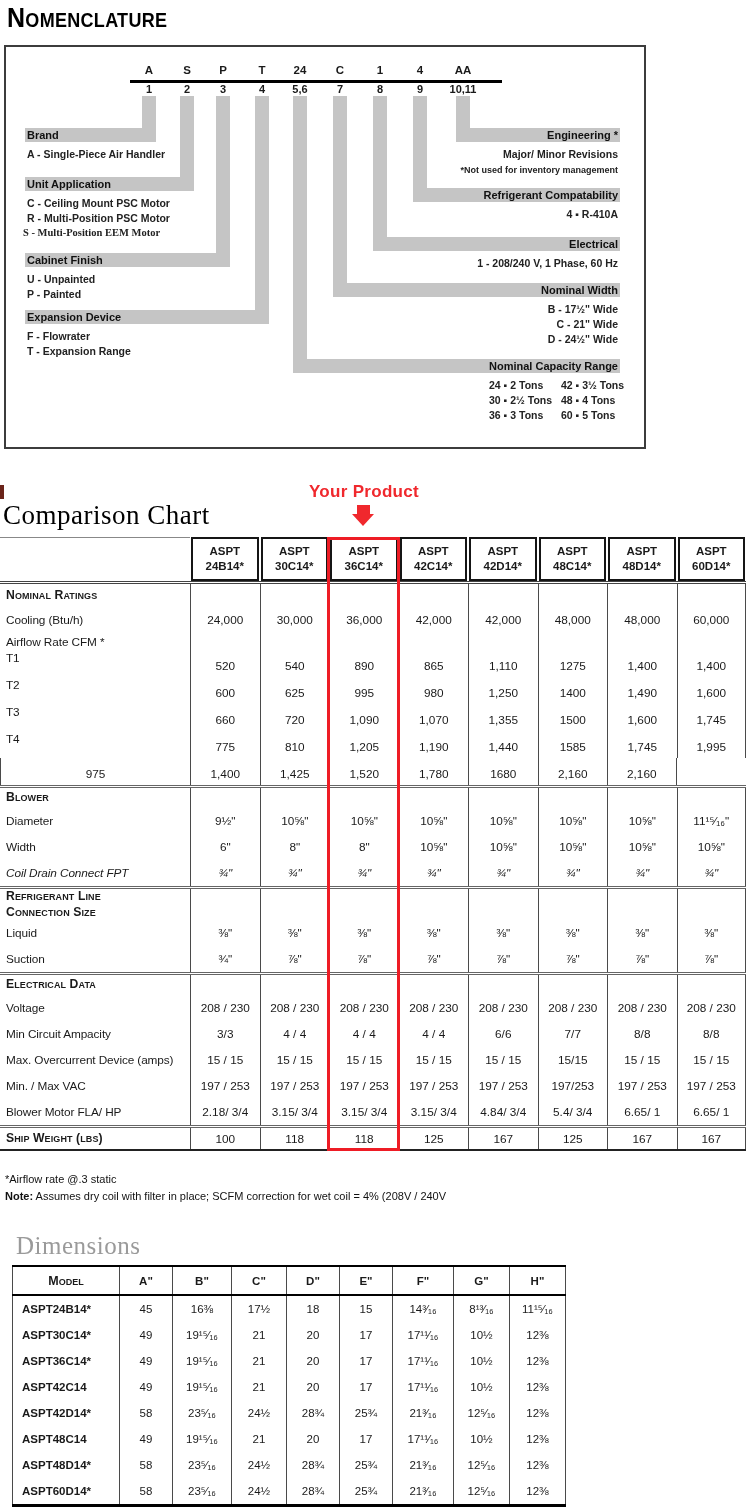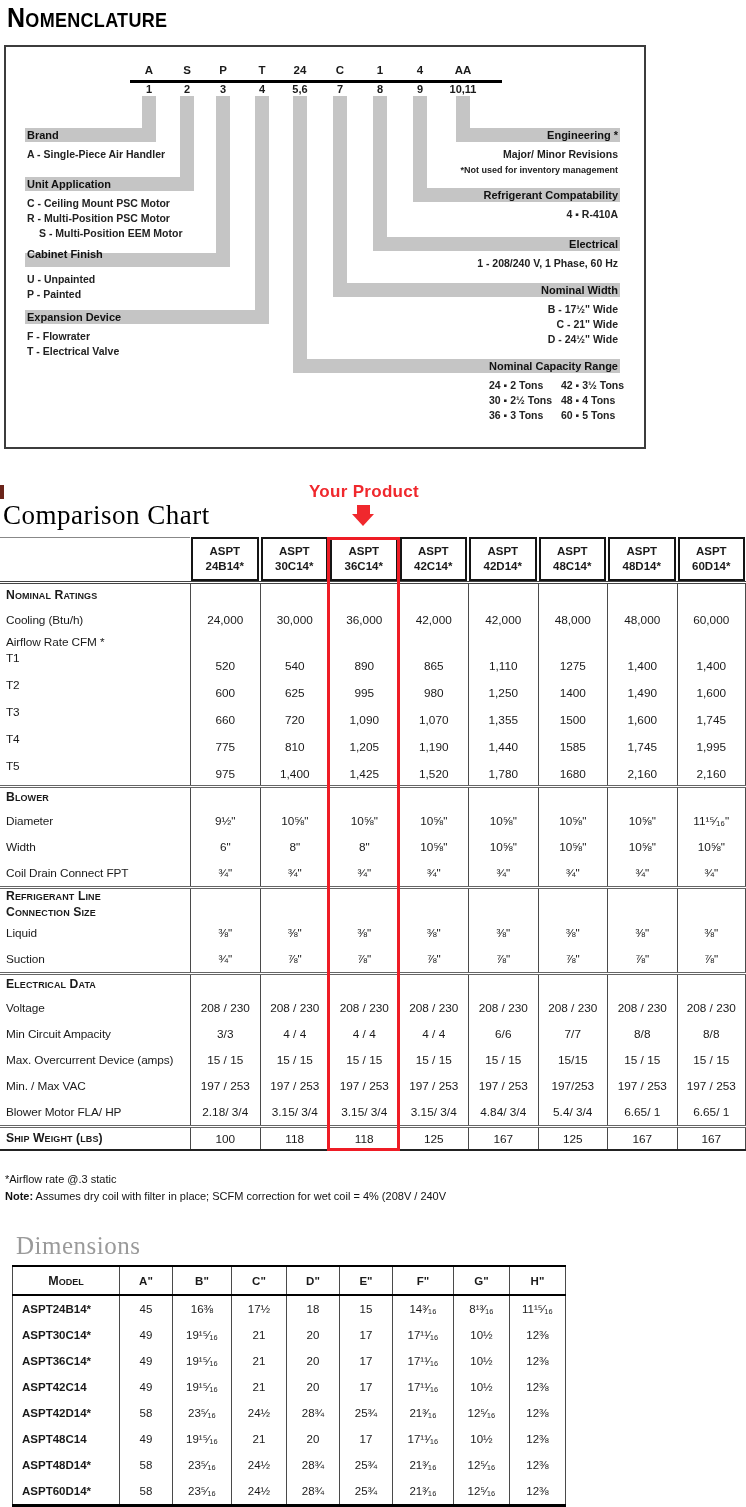--- a/index.html
+++ b/index.html
@@ -100,29 +100,29 @@
       <div class="vbar" style="left: 367px; top: 49px; width: 14px; height: 155px; background: rgb(197, 197, 197);"></div>
       <div class="vbar" style="left: 407px; top: 49px; width: 14px; height: 106px; background: rgb(197, 197, 197);"></div>
       <div class="vbar" style="left: 450px; top: 49px; width: 14px; height: 46px; background: rgb(197, 197, 197);"></div>
       <div class="hbar" style="left: 19px; top: 81px; width: 131px; height: 14px; background: rgb(197, 197, 197);"></div>
       <div class="bar-title" style="left: 21px; top: 82px;">Brand</div>
       <div class="lab-item" style="left: 21px; top: 101px;">A - Single-Piece Air Handler</div>
       <div class="hbar" style="left: 19px; top: 130px; width: 169px; height: 14px; background: rgb(197, 197, 197);"></div>
       <div class="bar-title" style="left: 21px; top: 131px;">Unit Application</div>
       <div class="lab-item" style="left: 21px; top: 150px;">C - Ceiling Mount PSC Motor</div>
       <div class="lab-item" style="left: 21px; top: 165px;">R - Multi-Position PSC Motor</div>
-      <div class="lab-item" style="left: 33px; top: 180px;">S - Multi-Position EEM Motor</div>
+      <div class="lab-item" style="left: 17px; top: 180px; font-family: Liberation Serif, serif;">S - Multi-Position EEM Motor</div>
       <div class="hbar" style="left: 19px; top: 206px; width: 205px; height: 14px; background: rgb(197, 197, 197);"></div>
-      <div class="bar-title" style="left: 21px; top: 201px;">Cabinet Finish</div>
+      <div class="bar-title" style="left: 21px; top: 207px;">Cabinet Finish</div>
       <div class="lab-item" style="left: 21px; top: 226px;">U - Unpainted</div>
       <div class="lab-item" style="left: 21px; top: 241px;">P - Painted</div>
       <div class="hbar" style="left: 19px; top: 263px; width: 244px; height: 14px; background: rgb(197, 197, 197);"></div>
       <div class="bar-title" style="left: 21px; top: 264px;">Expansion Device</div>
       <div class="lab-item" style="left: 21px; top: 283px;">F - Flowrater</div>
-      <div class="lab-item" style="left: 21px; top: 298px;">T - Electrical Valve</div>
+      <div class="lab-item" style="left: 21px; top: 298px;">T - Expansion Range</div>
       <div class="hbar" style="left: 450px; top: 81px; width: 164px; height: 14px; background: rgb(197, 197, 197);"></div>
       <div class="bar-title r-align" style="right: 26px; top: 82px;">Engineering *</div>
       <div class="lab-item" style="right: 26px; top: 101px;">Major/ Minor Revisions</div>
       <div class="lab-item small" style="right: 26px; top: 118px;">*Not used for inventory management</div>
       <div class="hbar" style="left: 407px; top: 141px; width: 207px; height: 14px; background: rgb(197, 197, 197);"></div>
       <div class="bar-title r-align" style="right: 26px; top: 142px;">Refrigerant Compatability</div>
       <div class="lab-item" style="right: 26px; top: 161px;">4 ▪ R-410A</div>
       <div class="hbar" style="left: 367px; top: 190px; width: 247px; height: 14px; background: rgb(197, 197, 197);"></div>
       <div class="bar-title r-align" style="right: 26px; top: 191px;">Electrical</div>
       <div class="lab-item" style="right: 26px; top: 210px;">1 - 208/240 V, 1 Phase, 60 Hz</div>
@@ -256,21 +256,20 @@
         <div class="cv">775</div>
         <div class="cv">810</div>
         <div class="cv">1,205</div>
         <div class="cv">1,190</div>
         <div class="cv">1,440</div>
         <div class="cv">1585</div>
         <div class="cv">1,745</div>
         <div class="cv">1,995</div>
       </div>
       <div class="cmp-row trow" style="height: 27px;">
-        <div class="rl">T5</div>
         <div class="cv">975</div>
         <div class="cv">1,400</div>
         <div class="cv">1,425</div>
         <div class="cv">1,520</div>
         <div class="cv">1,780</div>
         <div class="cv">1680</div>
         <div class="cv">2,160</div>
         <div class="cv">2,160</div>
       </div>
       <div class="cmp-row sec" style="height: 23px;">
@@ -301,21 +300,21 @@
         <div class="rl">Width</div>
         <div class="cv">6"</div>
         <div class="cv">8"</div>
         <div class="cv">8"</div>
         <div class="cv">10⅝"</div>
         <div class="cv">10⅝"</div>
         <div class="cv">10⅝"</div>
         <div class="cv">10⅝"</div>
         <div class="cv">10⅝"</div>
       </div>
-      <div class="cmp-row" style="height: 26px;">
+      <div class="cmp-row" style="height: 26px; font-style: italic;">
         <div class="rl">Coil Drain Connect FPT</div>
         <div class="cv">¾"</div>
         <div class="cv">¾"</div>
         <div class="cv">¾"</div>
         <div class="cv">¾"</div>
         <div class="cv">¾"</div>
         <div class="cv">¾"</div>
         <div class="cv">¾"</div>
         <div class="cv">¾"</div>
       </div>

